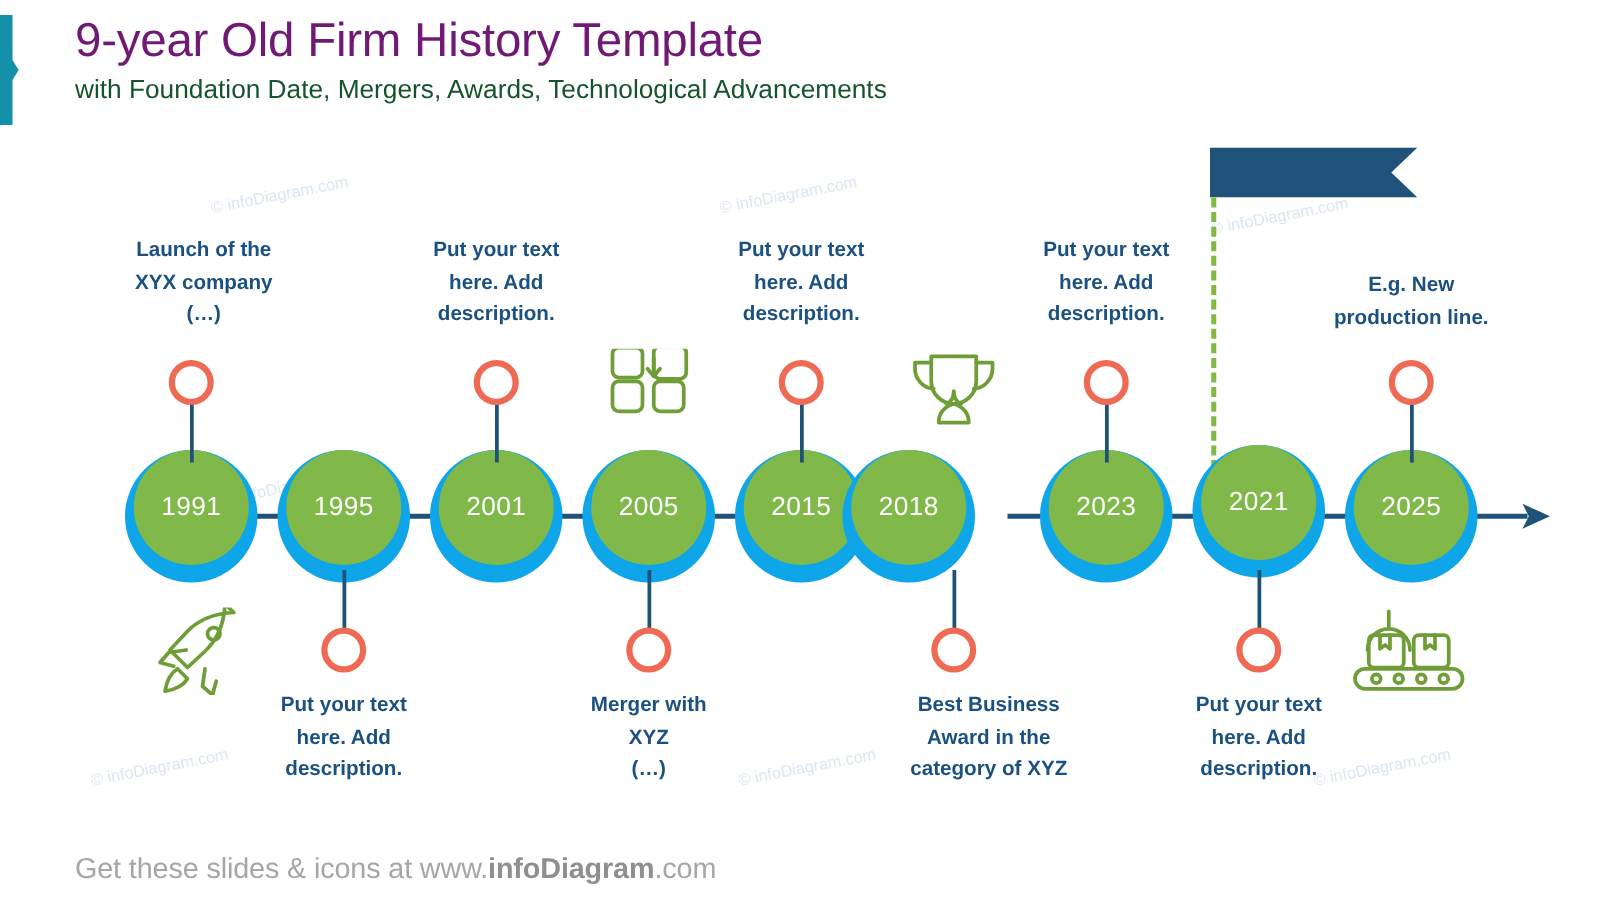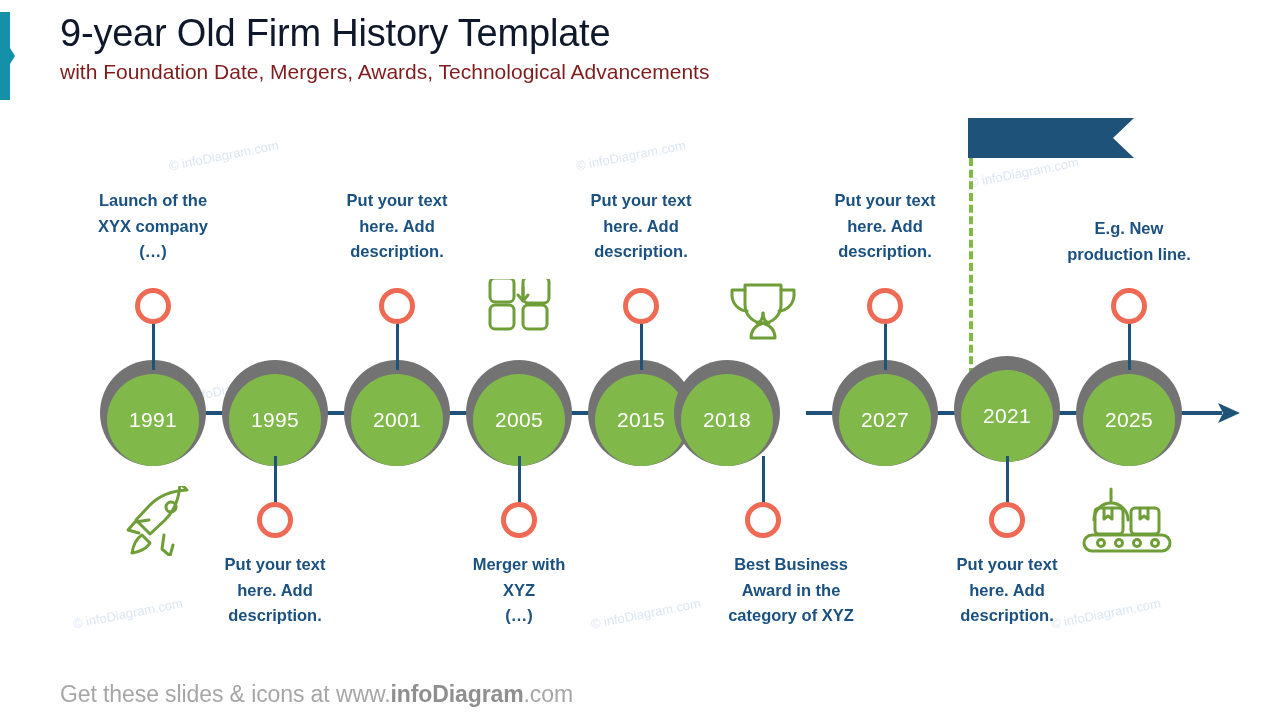--- a/index.html
+++ b/index.html
@@ -21,29 +21,29 @@
     position: absolute;
     left: 0; top: 12px;
     width: 16px; height: 88px;
   }
 
   
   #header { position: absolute; left: 60px; top: 12px; width: 1100px; }
   #slide-title {
     font-size: 38px;
     font-weight: 400;
-    color: #0f172a;
+    color: #701a75;
     letter-spacing: -0.2px;
     line-height: 1.12;
     white-space: nowrap;
   }
   #slide-subtitle {
     font-size: 21px;
     font-weight: 400;
-    color: #7f1d1d;
+    color: #14532d;
     margin-top: 5px;
     line-height: 1.15;
     white-space: nowrap;
   }
 
   
   #present-banner {
     position: absolute;
     left: 968px; top: 118px;
     width: 166px; height: 40px;
@@ -77,22 +77,22 @@
     width: 1280px; height: 720px;
     pointer-events: none;
   }
   #timeline-layer > * { pointer-events: auto; }
 
   
   .year-node {
     position: absolute;
     width: 106px; height: 106px;
     border-radius: 50%;
-    background: #737373;
-    display: flex; align-items: flex-end; justify-content: center;
+    background: #0ea5e9;
+    display: flex; align-items: flex-start; justify-content: center;
   }
   .year-node .year-inner {
     width: 92px; height: 92px;
     border-radius: 50%;
     background: #80b94a;
     display: flex; align-items: center; justify-content: center;
   }
   .year-node .year-text {
     color: #ffffff;
     font-size: 21px;
@@ -222,21 +222,21 @@
     <span class="year-text">2015</span>
   </div>
 </div>
 <div class="year-node" style="left:674px; top:360px;">
   <div class="year-inner">
     <span class="year-text">2018</span>
   </div>
 </div>
 <div class="year-node" style="left:832px; top:360px;">
   <div class="year-inner">
-    <span class="year-text">2027</span>
+    <span class="year-text">2023</span>
   </div>
 </div>
 <div class="year-node" style="left:954px; top:356px;">
   <div class="year-inner">
     <span class="year-text">2021</span>
   </div>
 </div>
 <div class="year-node" style="left:1076px; top:360px;">
   <div class="year-inner">
     <span class="year-text">2025</span>
@@ -263,21 +263,21 @@
 
 <div class="marker-stem" style="left:518px; top:456px; height:50px;"></div>
 <div class="marker-ring" style="left:501px; top:502px;"></div>
 
 <div class="marker-stem" style="left:762px; top:456px; height:50px;"></div>
 <div class="marker-ring" style="left:745px; top:502px;"></div>
 
 <div class="marker-stem" style="left:1006px; top:456px; height:50px;"></div>
 <div class="marker-ring" style="left:989px; top:502px;"></div>
 
-<div class="desc-label" style="left:62px; top:188px; width:182px;">Launch of the
+<div class="desc-label" style="left:72px; top:188px; width:182px;">Launch of the
 XYX company
 (…)</div>
 <div class="desc-label" style="left:306px; top:188px; width:182px;">Put your text
 here. Add
 description.</div>
 <div class="desc-label" style="left:550px; top:188px; width:182px;">Put your text
 here. Add
 description.</div>
 <div class="desc-label" style="left:794px; top:188px; width:182px;">Put your text
 here. Add

